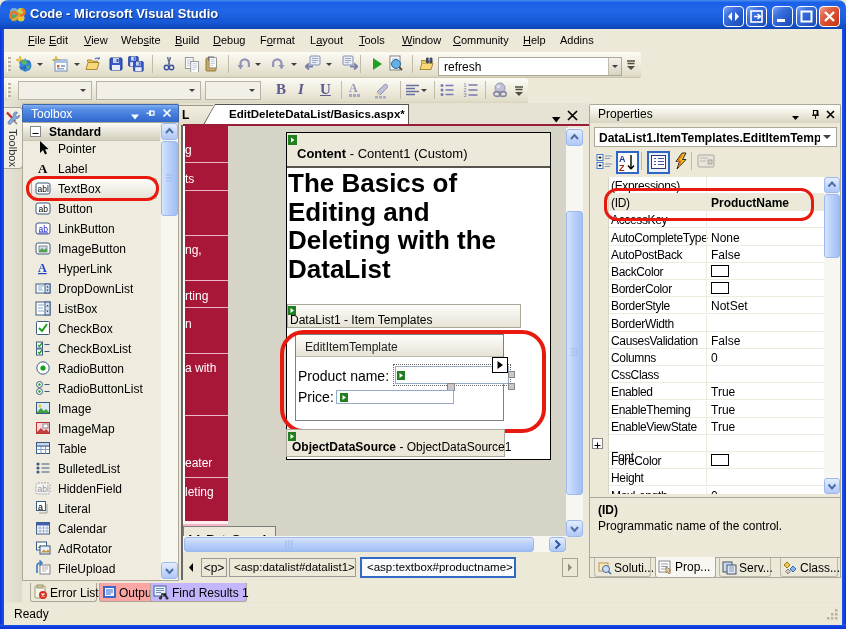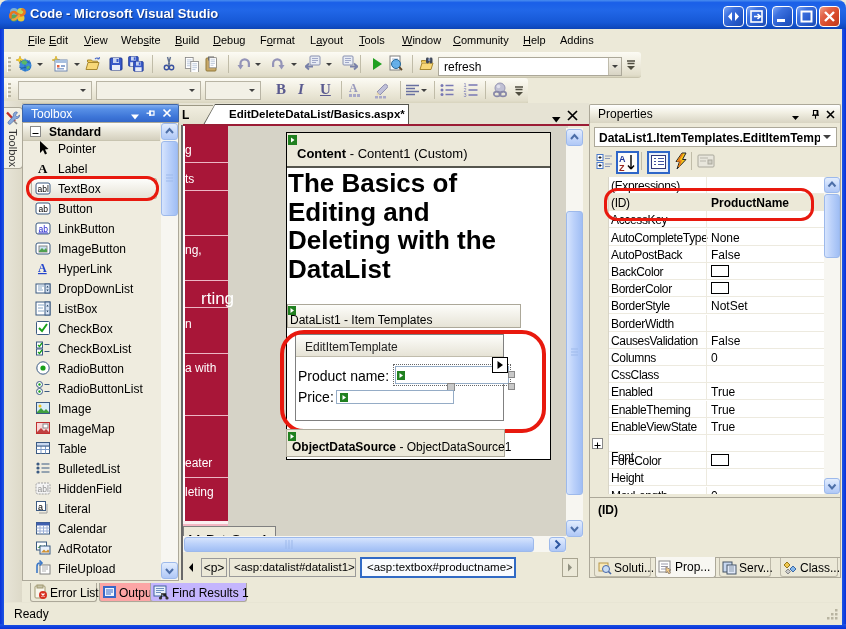--- a/index.html
+++ b/index.html
@@ -480,21 +480,21 @@
 <div class="ab" style="left:185px;top:190px;width:43px;height:1px;background:#ECB6C4;"></div>
 <div class="ab" style="left:185px;top:235px;width:43px;height:1px;background:#ECB6C4;"></div>
 <div class="ab" style="left:185px;top:280px;width:43px;height:1px;background:#ECB6C4;"></div>
 <div class="ab" style="left:185px;top:307px;width:43px;height:1px;background:#ECB6C4;"></div>
 <div class="ab" style="left:185px;top:353px;width:43px;height:1px;background:#ECB6C4;"></div>
 <div class="ab" style="left:185px;top:415px;width:43px;height:1px;background:#ECB6C4;"></div>
 <div class="ab" style="left:185px;top:477px;width:43px;height:1px;background:#ECB6C4;"></div>
 <div class="ab nw" style="left:185px;top:143px;color:#fff;font-size:12px;">g</div>
 <div class="ab nw" style="left:185px;top:172px;color:#fff;font-size:12px;">ts</div>
 <div class="ab nw" style="left:185px;top:243px;color:#fff;font-size:12px;">ng,</div>
-<div class="ab nw" style="left:185px;top:289px;color:#fff;font-size:17px;margin-left:16px;">rting</div>
+<div class="ab nw" style="left:185px;top:289px;color:#fff;font-size:12px;">rting</div>
 <div class="ab nw" style="left:185px;top:317px;color:#fff;font-size:12px;">n</div>
 <div class="ab nw" style="left:185px;top:361px;color:#fff;font-size:12px;">a with</div>
 <div class="ab nw" style="left:185px;top:456px;color:#fff;font-size:12px;">eater</div>
 <div class="ab nw" style="left:185px;top:485px;color:#fff;font-size:12px;">leting</div>
 
 <div class="ab" style="left:286px;top:132px;width:265px;height:328px;background:#FFFFFF;border:1px solid #000;box-sizing:border-box;"></div>
 <div class="ab" style="left:287px;top:133px;width:263px;height:35px;background:#ECE9DA;border-bottom:2px solid #55554D;box-sizing:border-box;"></div>
 <div class="ab" style="left:288px;top:134px;"><svg width="9" height="10">
       <rect width="9" height="10" fill="#208020"></rect>
       <path d="M3 2.5 L6.5 5 L3 7.5 Z" fill="#fff"></path>
@@ -710,20 +710,21 @@
       <path d="M3.5 5.5 L7 9.5 L10.5 5.5" stroke="#4D6FA8" stroke-width="2" fill="none"></path>
     </svg></div>
 <div class="ab" style="left:609px;top:194px;width:215px;height:17px;background:#ECE9D8;"></div>
 <div class="ab nw" style="left:611px;top:196px;letter-spacing:-0.35px;">(ID)</div>
 <div class="ab nw" style="left:711px;top:196px;font-weight:bold;">ProductName</div>
 <div class="ab redoval" style="left:604px;top:188px;width:204px;height:27px;border-radius:13px;"></div>
 
 <div class="ab" style="left:590px;top:494px;width:250px;height:3px;background:#ECE9D8;"></div>
 <div class="ab" style="left:590px;top:497px;width:250px;height:60px;background:#ECE9D8;border-top:1px solid #ACA899;">
  <div style="position:absolute;left:8px;top:5px;font-weight:bold;">(ID)</div>
+ <div style="position:absolute;left:8px;top:21px;">Programmatic name of the control.</div>
 </div>
 
 <div class="ab" style="left:589px;top:557px;width:252px;height:1px;background:#ACA899;"></div>
 <div class="ab" style="left:594px;top:558px;width:57px;height:19px;background:#ECE9D8;border:1px solid #BCB8A8;border-top:none;border-radius:0 0 3px 3px;box-sizing:border-box;">
     <svg width="15" height="15" style="position:absolute;left:2px;top:2px;">
       <rect x="2" y="3" width="9" height="8" fill="#F8E8B8" stroke="#B89848"></rect>
       <circle cx="9" cy="9" r="3.5" fill="#C8DCF4" stroke="#4868A8"></circle>
       <path d="M11.5 11.5 L14 14" stroke="#4868A8" stroke-width="1.6"></path>
     </svg>
     <span style="position:absolute;left:19px;top:3px;white-space:nowrap;">Soluti...</span>

